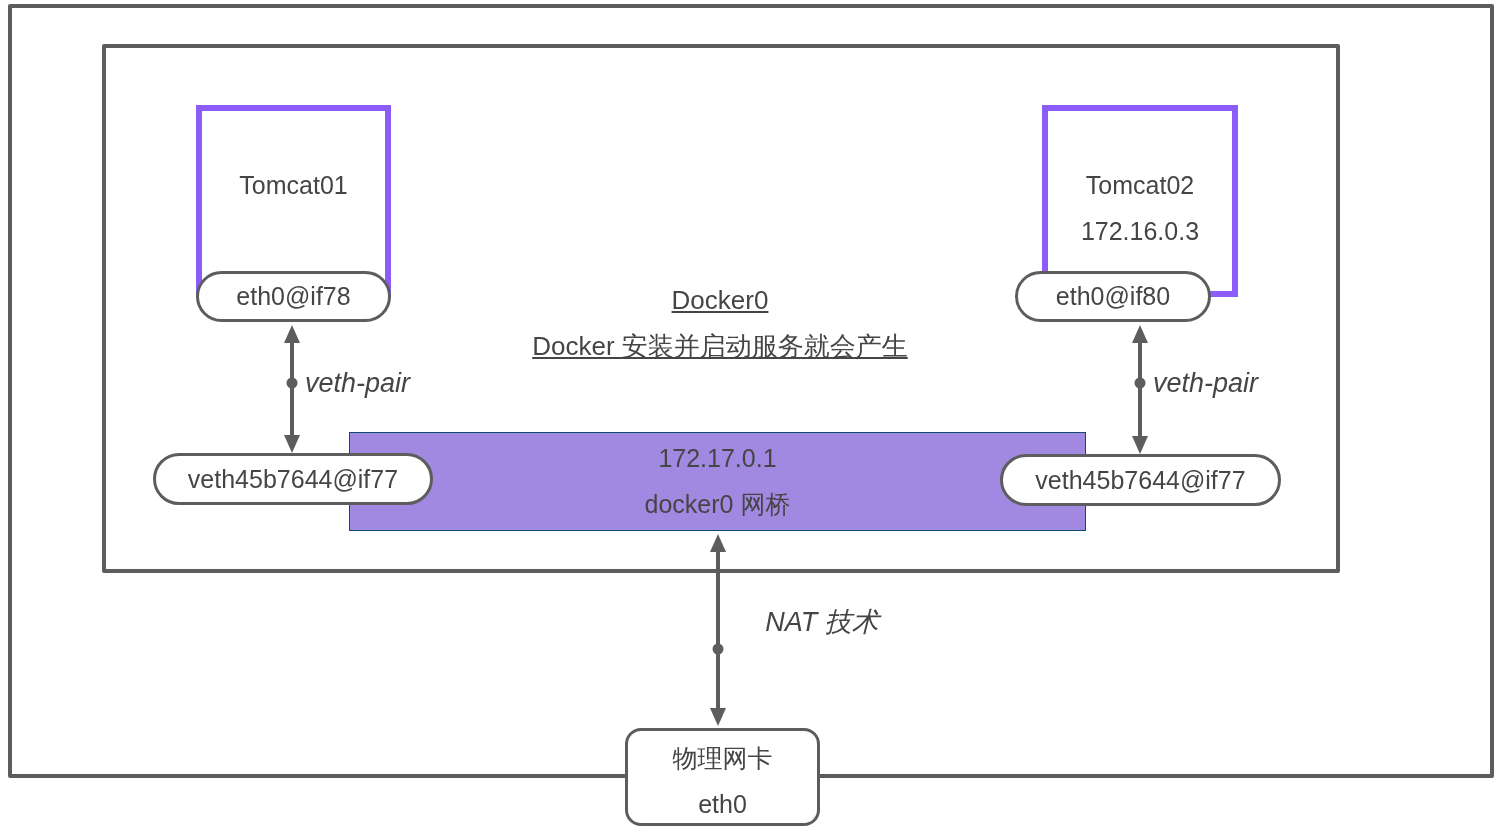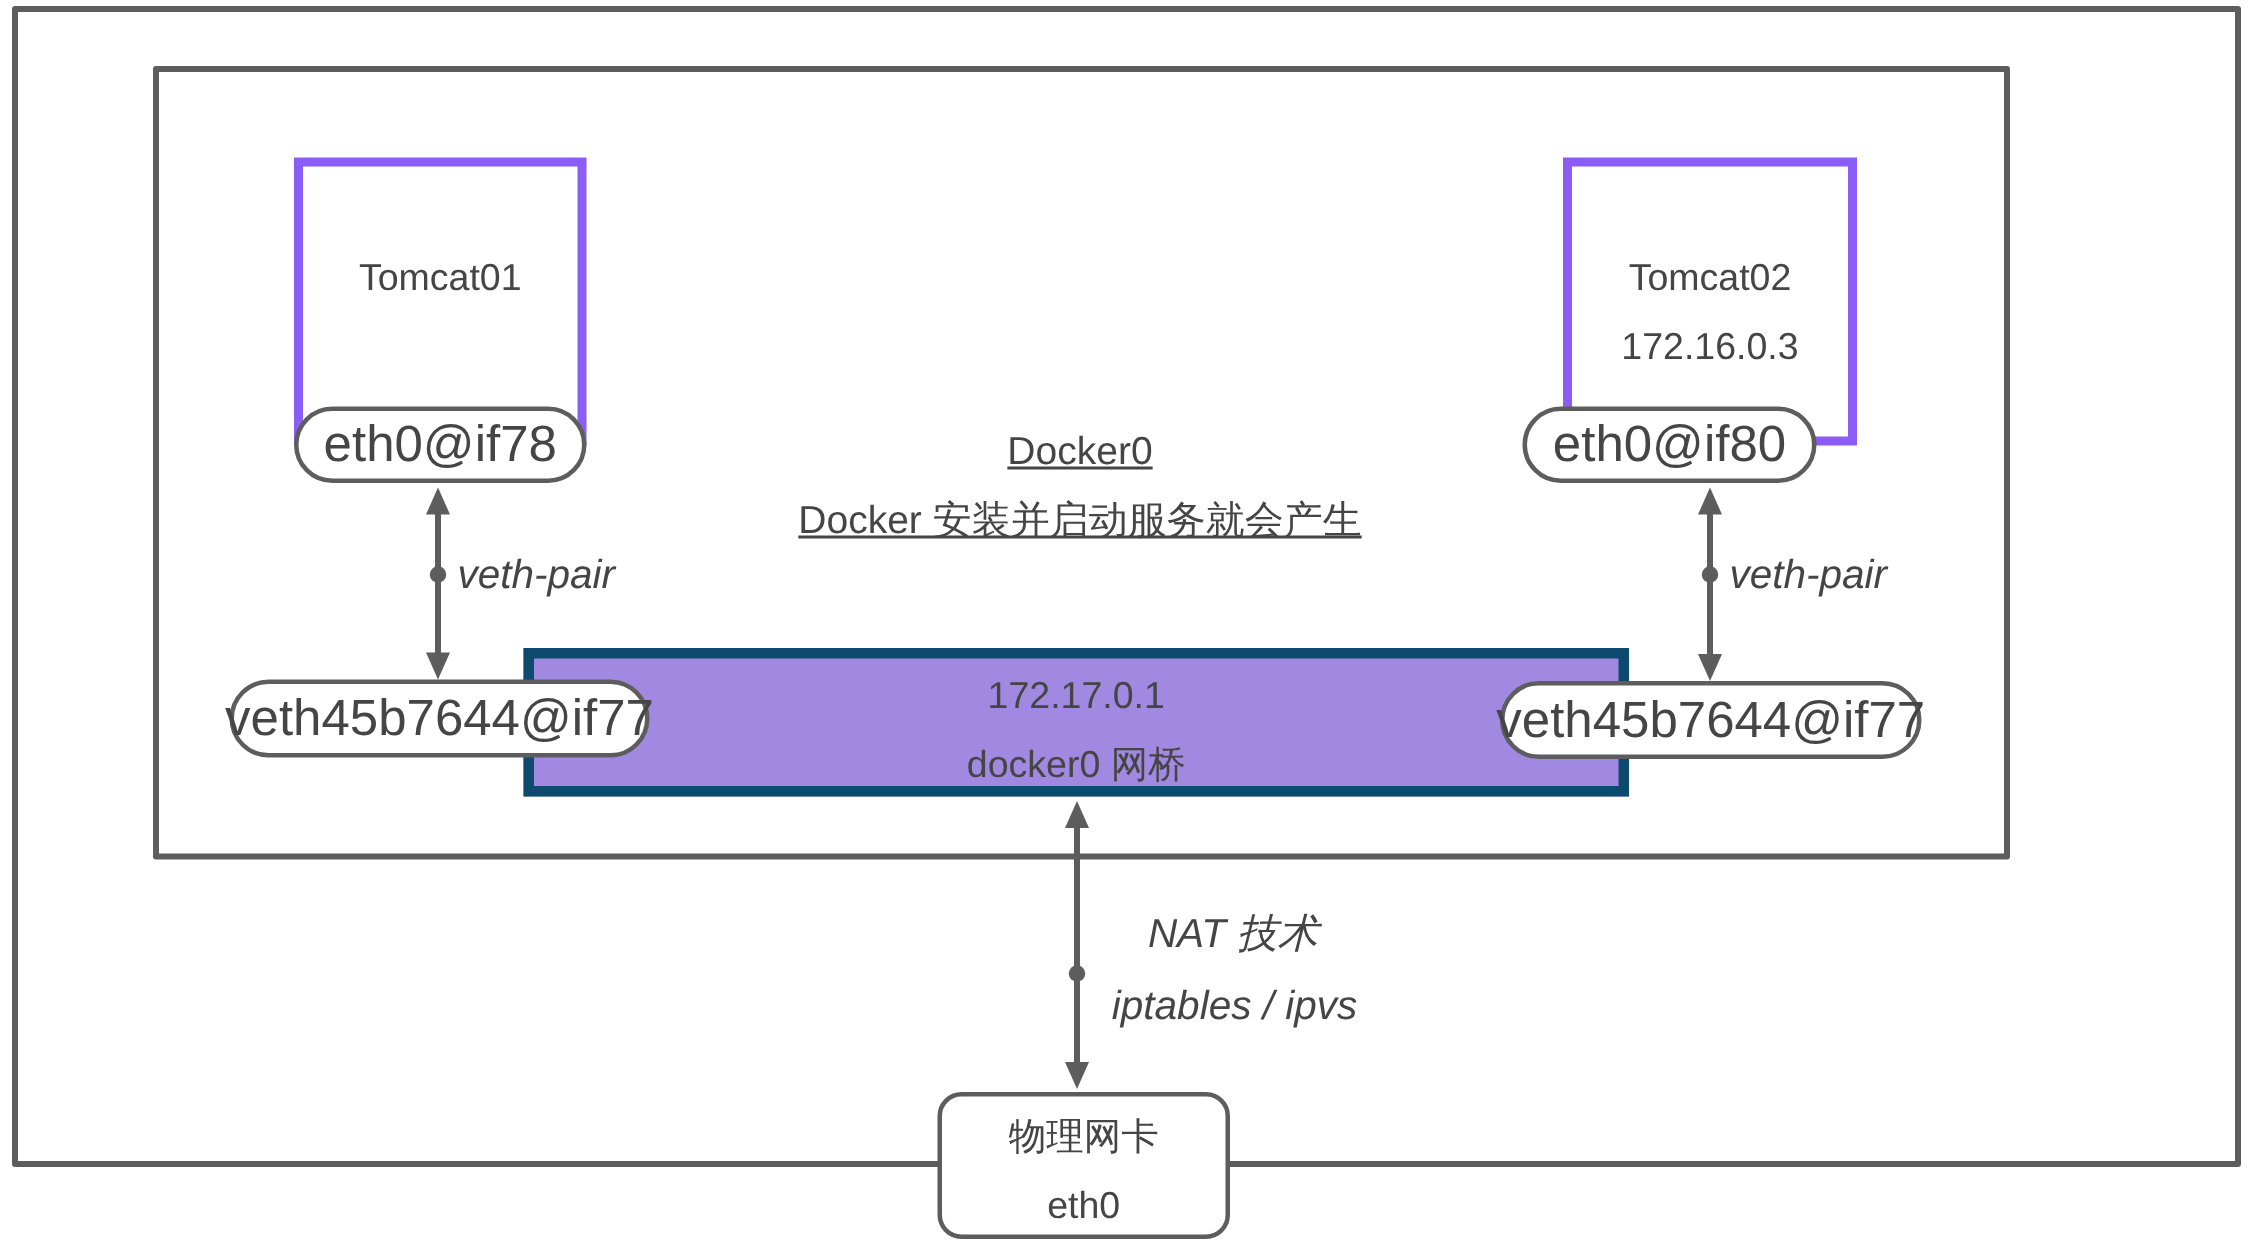--- a/index.html
+++ b/index.html
@@ -43,21 +43,21 @@
   .tomcat-text { top: 51px; }
 
   .pill {
     position: absolute;
     border: 3px solid #5d5d5d;
     background: #ffffff;
     border-radius: 26px;
     display: flex;
     align-items: center;
     justify-content: center;
-    font-size: 34px;
+    font-size: 25px;
     color: #454545;
     z-index: 3;
   }
   .eth-pill-1 { left: 196px; top: 271px; width: 195px; height: 51px; }
   .eth-pill-2 { left: 1015px; top: 271px; width: 196px; height: 51px; }
   .veth-pill-left  { left: 153px; top: 453px; width: 280px; height: 52px; }
   .veth-pill-right { left: 1000px; top: 454px; width: 281px; height: 52px; }
 
   .note {
     position: absolute;
@@ -78,21 +78,21 @@
     z-index: 2;
     font-style: italic;
   }
   .veth-pair-left  { left: 305px; top: 363px; }
   .veth-pair-right { left: 1153px; top: 363px; }
 
   .bridge {
     position: absolute;
     left: 349px; top: 432px; width: 737px; height: 99px;
     background: #a188e0;
-    border: 7px solid #0c4a6e;
+    border: 1px solid #0c4a6e;
     z-index: 2;
   }
   .bridge-text { top: 2px; }
 
   .nat-line1 { left: 737px; top: 602px; width: 170px; text-align: center; }
   .nat-line2 { left: 723px; top: 650px; width: 200px; text-align: center; }
 
   .nic-box {
     position: absolute;
     left: 625px; top: 728px; width: 195px; height: 98px;
@@ -155,21 +155,20 @@
   </div>
 
   <div class="pill veth-pill-left">
     <span>veth45b7644@if77</span>
   </div>
   <div class="pill veth-pill-right">
     <span>veth45b7644@if77</span>
   </div>
 
   <div class="float-label nat-line1">NAT 技术</div>
-  <div class="float-label nat-line2">iptables / ipvs</div>
 
   <div class="nic-box">
     <div class="node-text nic-text">
       <div>物理网卡</div>
       <div>eth0</div>
     </div>
   </div>
 
   <svg class="connector-layer" viewBox="0 0 1504 832" xmlns="http://www.w3.org/2000/svg">
 

